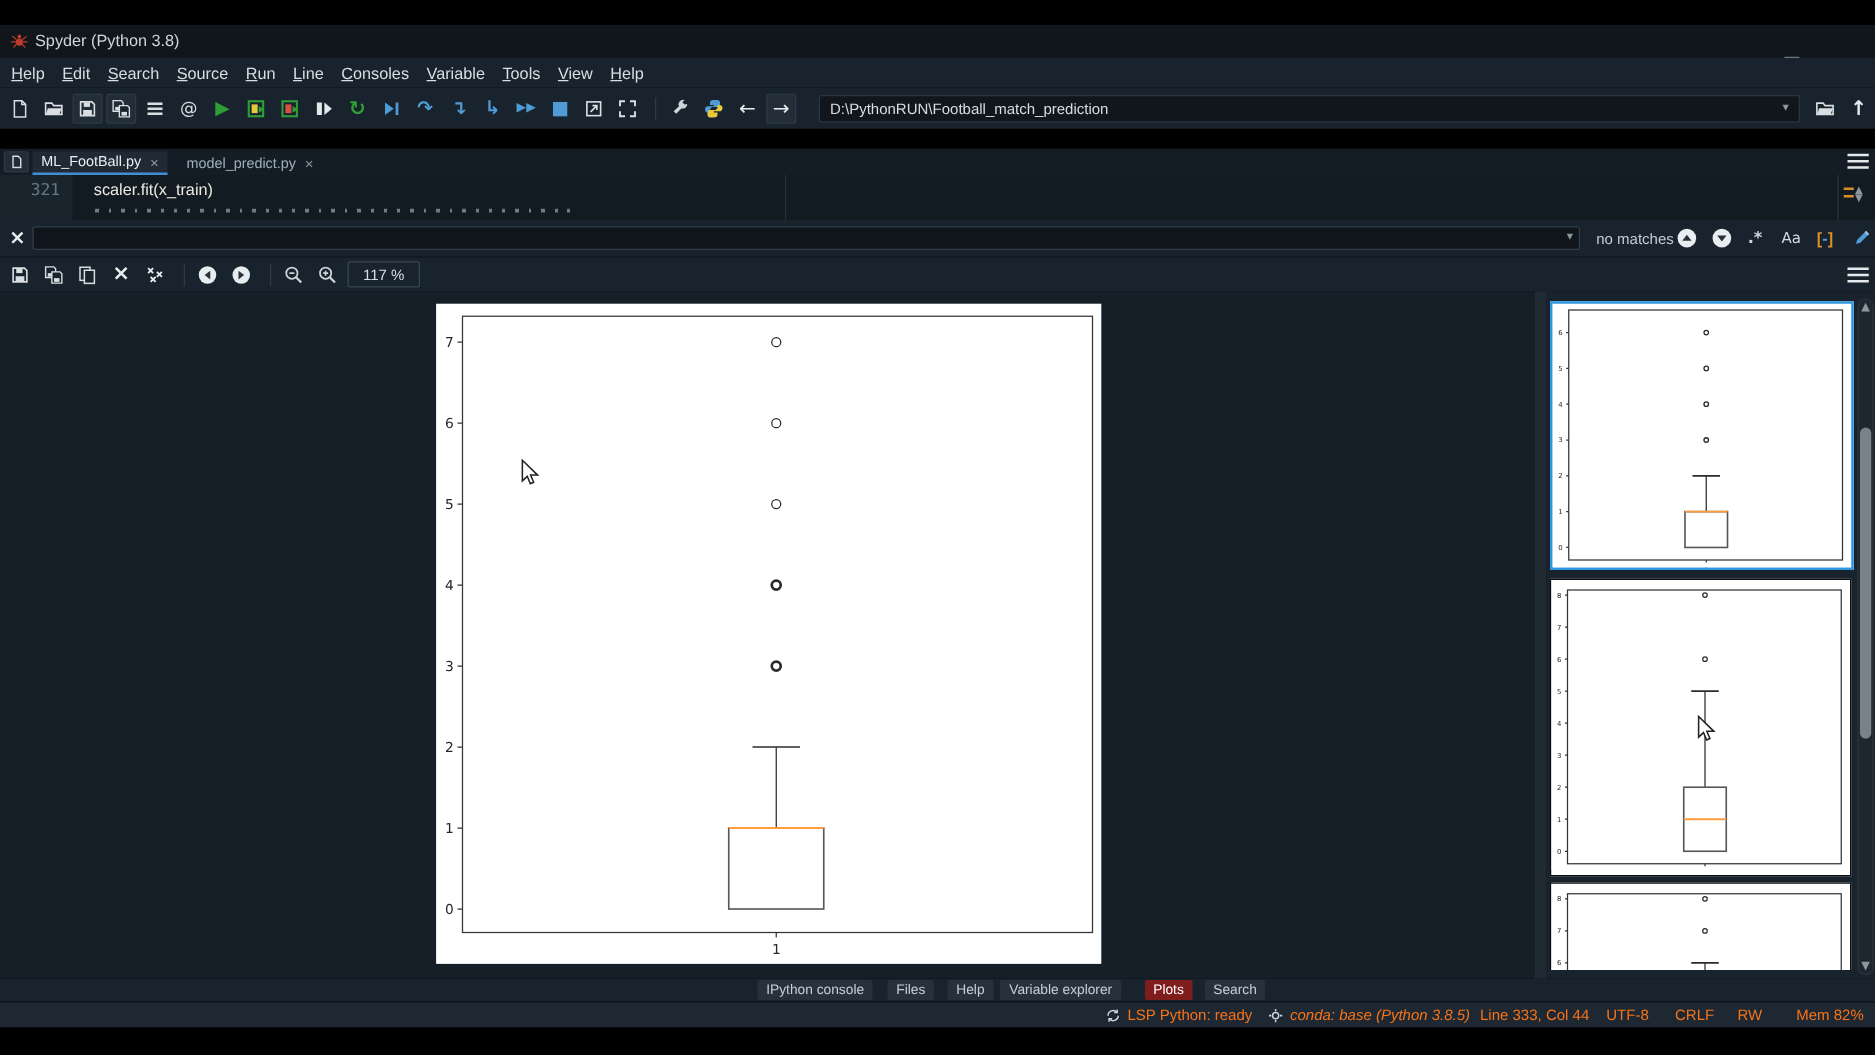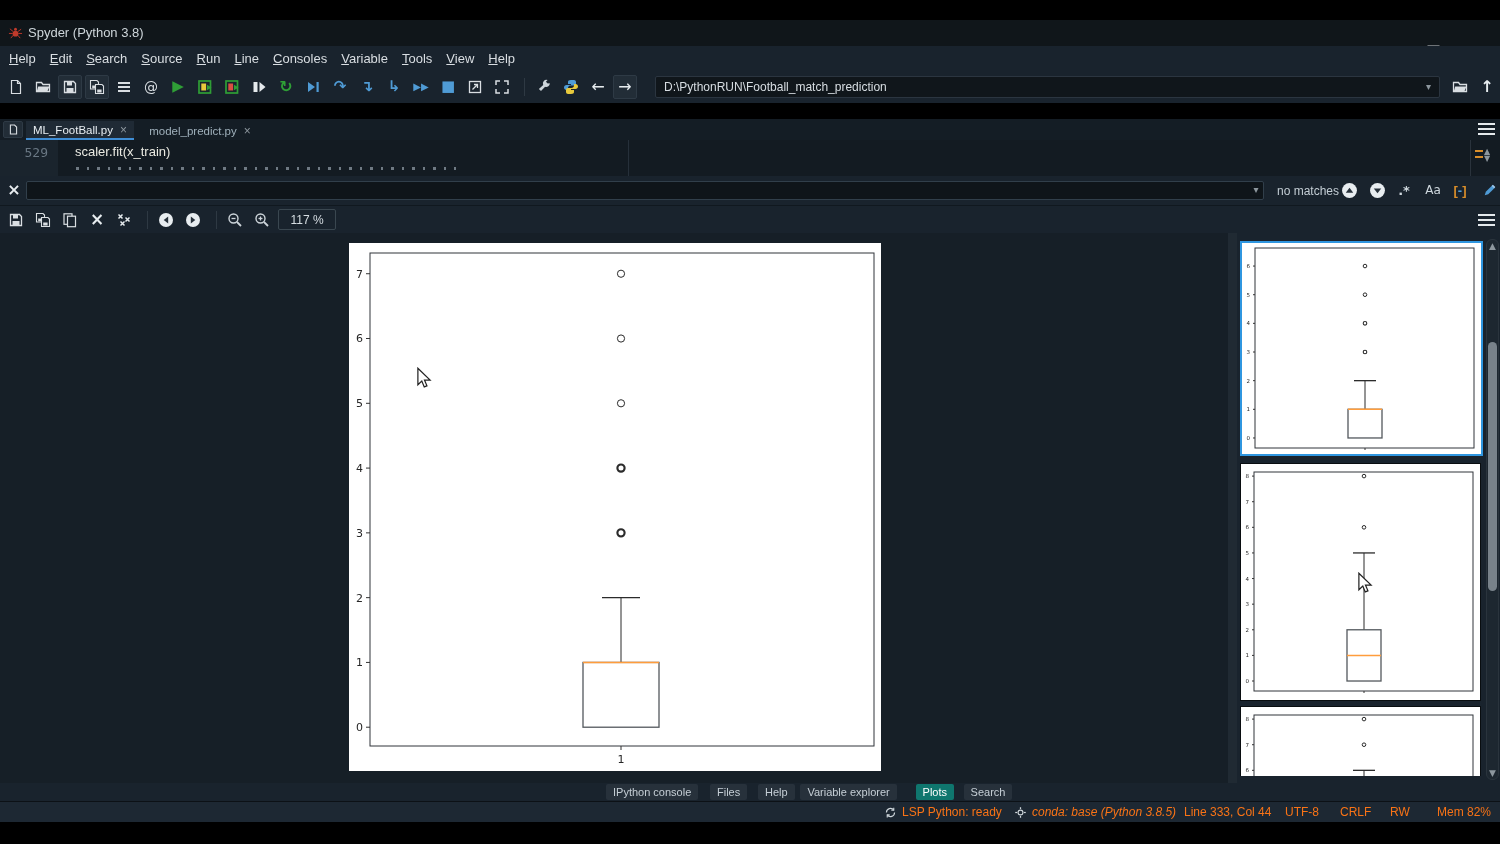--- a/index.html
+++ b/index.html
@@ -50,21 +50,21 @@
   .card{position:absolute;left:3px;background:#fff;box-sizing:border-box;overflow:hidden;}
   #card1{top:8px;width:243px;height:215px;border:2px solid #2f96e0;}
   #card2{top:230px;width:241px;height:238px;border:1px solid #090d10;}
   #card3{top:473px;width:241px;height:70px;border:1px solid #090d10;border-bottom:none;}
   #vscroll{position:absolute;left:249px;top:6px;width:13px;height:541px;background:#1d2730;border:1px solid #2a343d;border-radius:6px;box-sizing:border-box;}
   #vthumb{position:absolute;left:1px;top:102px;width:9px;height:249px;background:#78828a;border-radius:5px;}
   .varrow{position:absolute;left:0;width:11px;text-align:center;color:#8d979e;font-size:9px;font-family:"DejaVu Sans",sans-serif;}
   
   #bottomtabs{left:0;top:783px;width:1500px;height:18px;background:#19232d;}
   .btab{position:absolute;top:1px;height:16px;display:flex;align-items:center;padding:0 7px;font-size:11px;color:#c6cfd6;background:#27313b;border-radius:2px;}
-  .btab.active{background:#0f766e;color:#fff;}
+  .btab.active{background:#7f1d1d;color:#fff;}
   #statusbar{left:0;top:801px;width:1500px;height:21px;background:#1d2833;border-top:1px solid #0c1116;box-sizing:border-box;color:#f97316;font-size:12px;}
   .st-item{position:absolute;top:3px;white-space:nowrap;}
   .cursor{position:absolute;width:18px;height:22px;pointer-events:none;}
   
   .wc{position:absolute;top:24px;width:30px;height:20px;display:flex;align-items:center;justify-content:center;}
   #wc-min i{display:block;width:11px;height:1.5px;background:#c9ced2;}
   #wc-rest i{display:block;width:8px;height:8px;border:1.3px solid #c9ced2;box-shadow:2.5px -2.5px 0 -0.2px #10161a,2.5px -2.5px 0 1px #c9ced2;}
   #wc-close{color:#cfd5d9;font-size:15px;}
 </style>
 </head>
@@ -236,21 +236,21 @@
         </span></span>
     <span class="hamb" style="left:1478px;top:4px;">
         <i></i>
         <i></i>
         <i></i>
       </span>
   </div>
 
   <div class="abs" id="editor">
     <div id="gutter"></div>
-    <div id="lineno">529</div>
+    <div id="lineno">321</div>
     <div id="codeline">scaler.fit(x_train)</div>
     <div id="partial-line"></div>
     <div id="edgeline"></div>
     <div id="editor-rborder"></div>
     <div class="flag" style="top:10px;"></div>
     <div class="flag" style="top:16px;"></div>
     <div class="abs" style="left:1484px;top:8px;color:#8d979e;font-size:8px;line-height:7px;text-align:center;font-family:'DejaVu Sans',sans-serif;">▲<br>▼</div>
   </div>
 
   <div class="abs" id="findbar">

